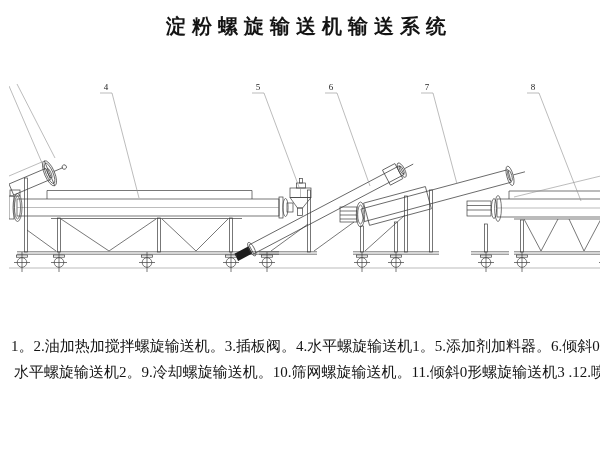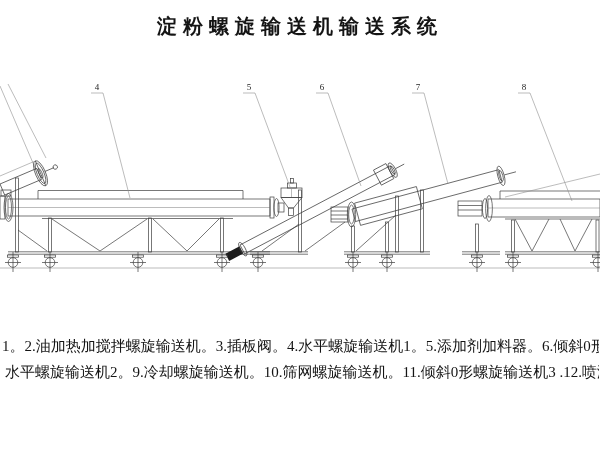--- a/index.html
+++ b/index.html
@@ -1,18 +1,18 @@
 <!DOCTYPE html>
 <html><head>
 <meta charset="utf-8">
 <style>
   html,body{margin:0;padding:0;background:#ffffff;}
   body{width:600px;height:450px;position:relative;overflow:hidden;
        font-family:"Liberation Serif","DejaVu Serif",serif;color:#141414;}
-  .stage{position:absolute;inset:0;}
+  .stage{position:absolute;inset:0;margin-left:9px;}
   .title{position:absolute;top:13px;left:0;width:600px;text-align:center;
          font-size:20px;font-weight:bold;letter-spacing:6px;white-space:nowrap;}
   .legend{position:absolute;top:334px;left:2px;width:597px;overflow:hidden;
           font-size:15px;line-height:25.5px;}
   .legend div{white-space:nowrap;}
   .legend .l2{margin-left:-12px;}
   svg{position:absolute;top:0;left:0;}
   .k{stroke:#3e3e3e;stroke-width:.7;fill:none;}
   .t{stroke:#8f8f8f;stroke-width:.6;fill:none;}
   .num{font-size:9px;fill:#1c1c1c;font-family:"Liberation Serif","DejaVu Serif",serif;}

